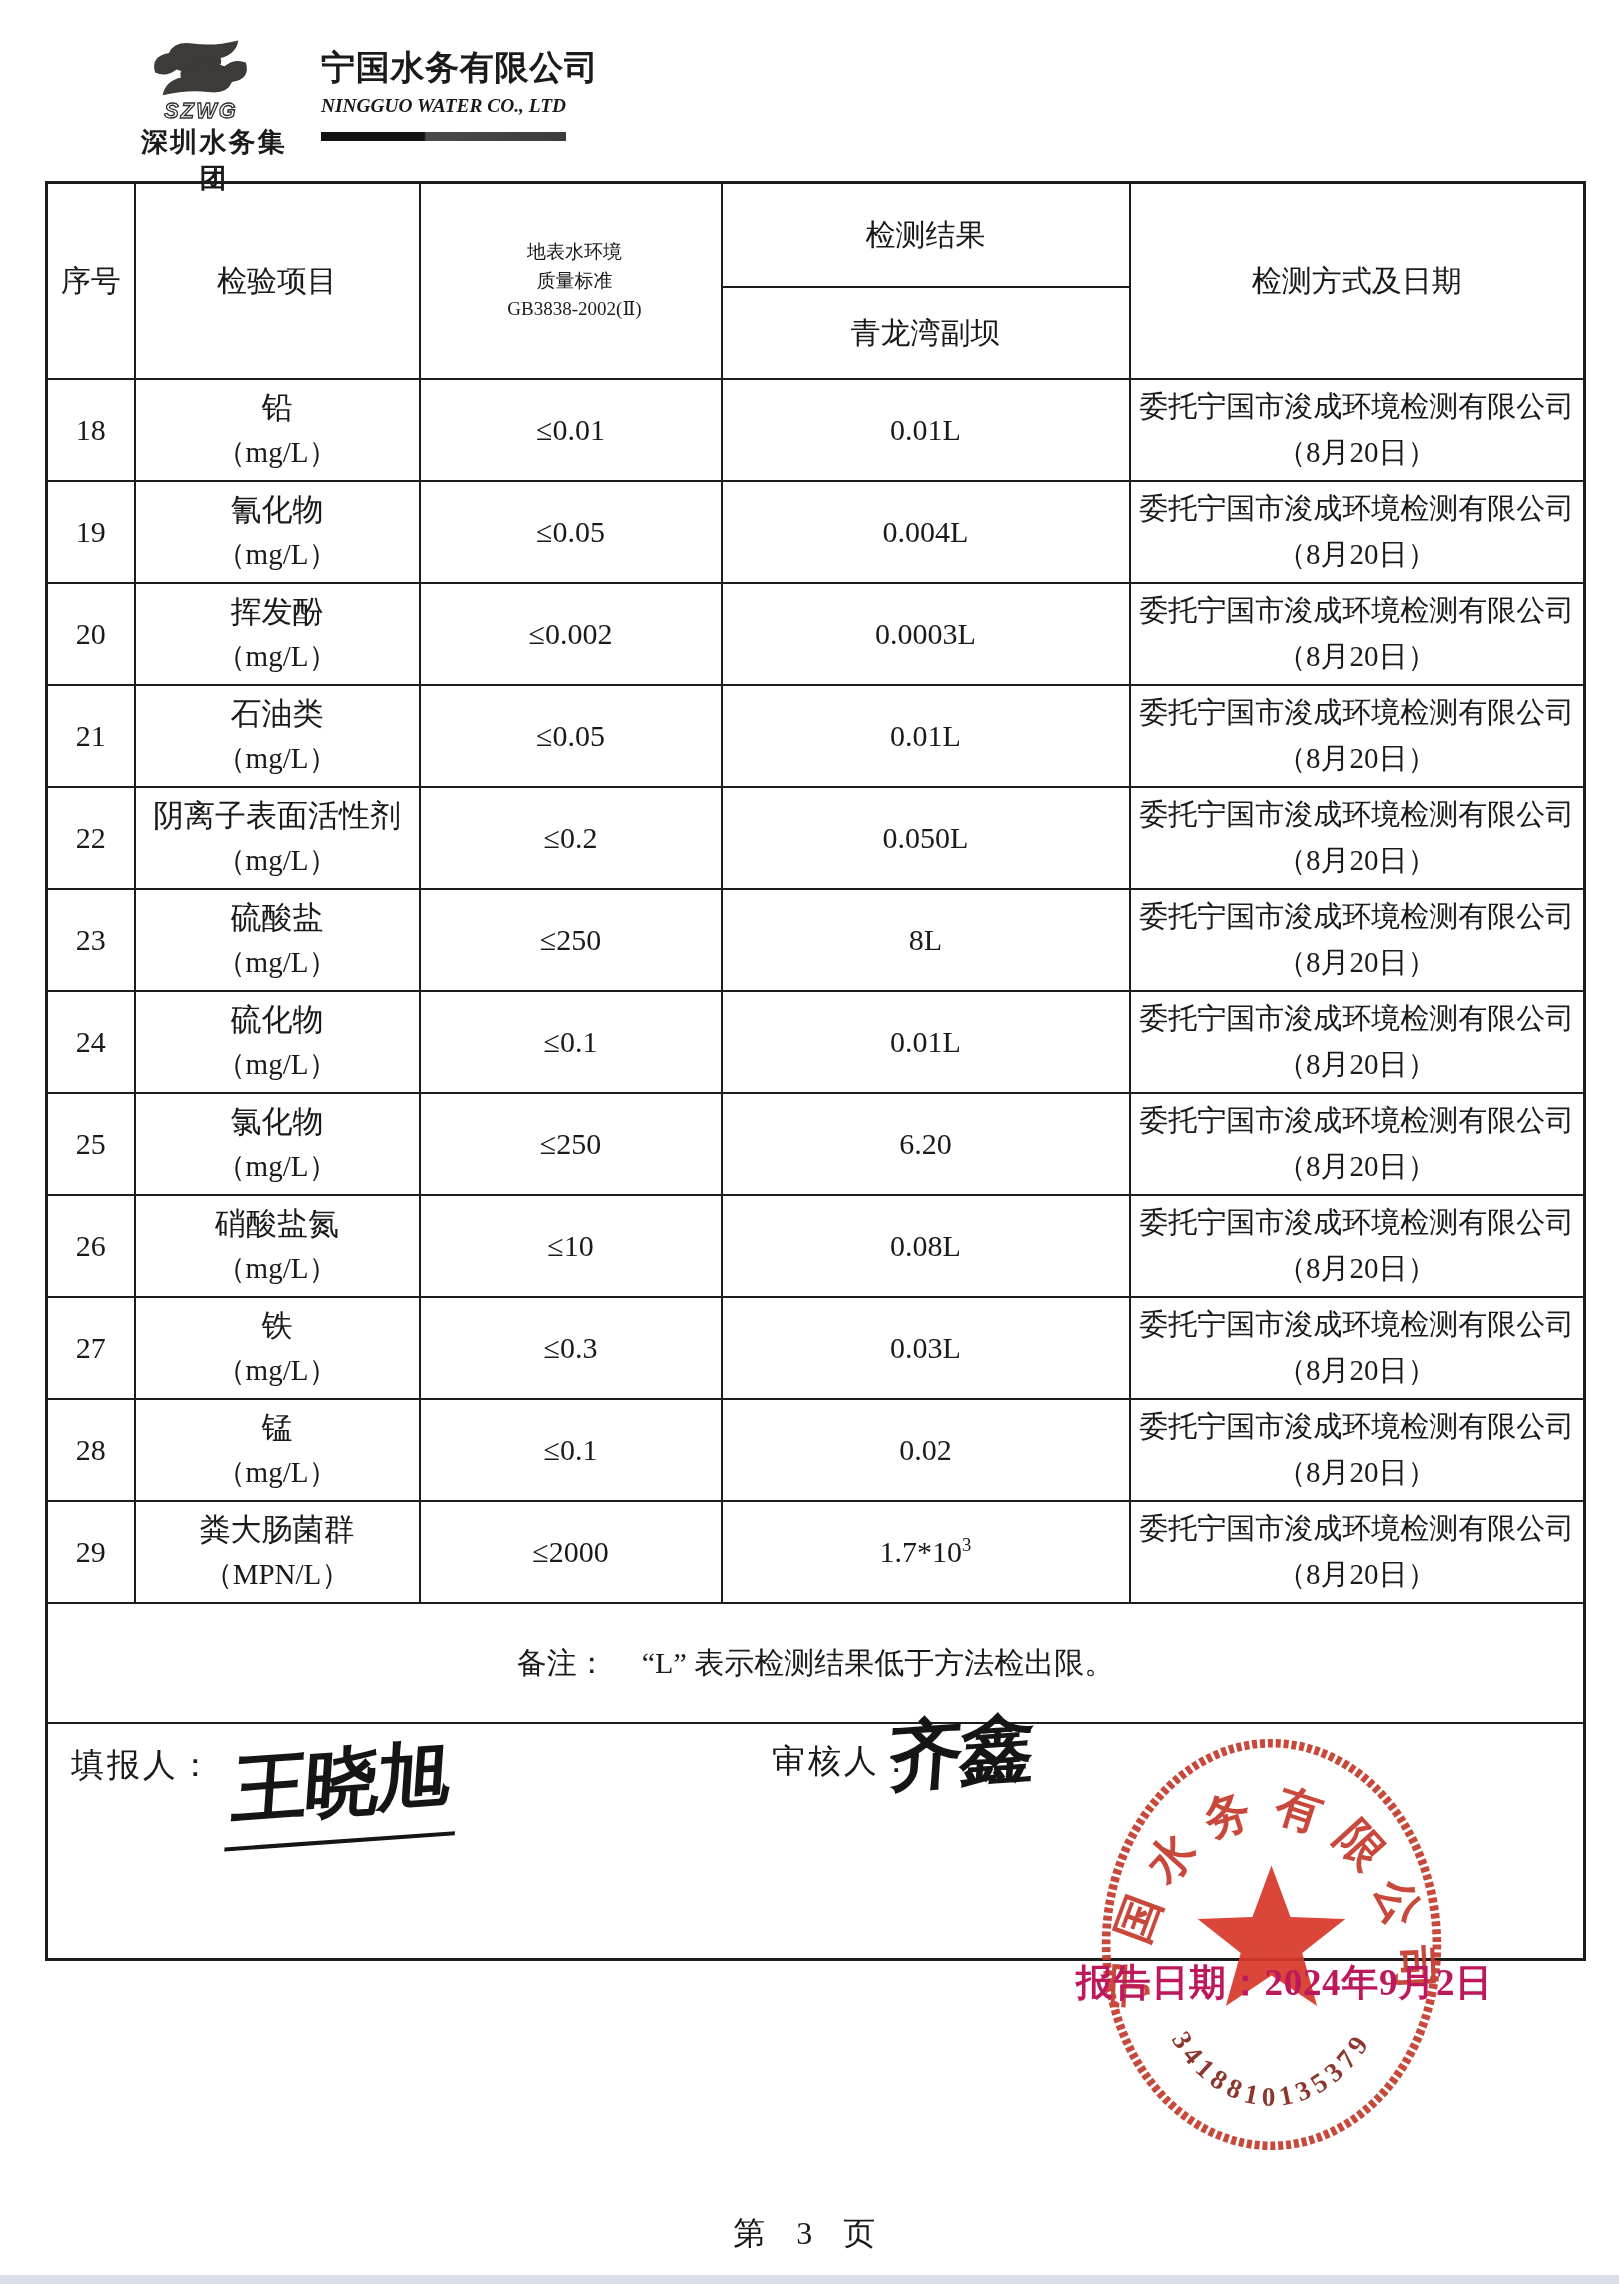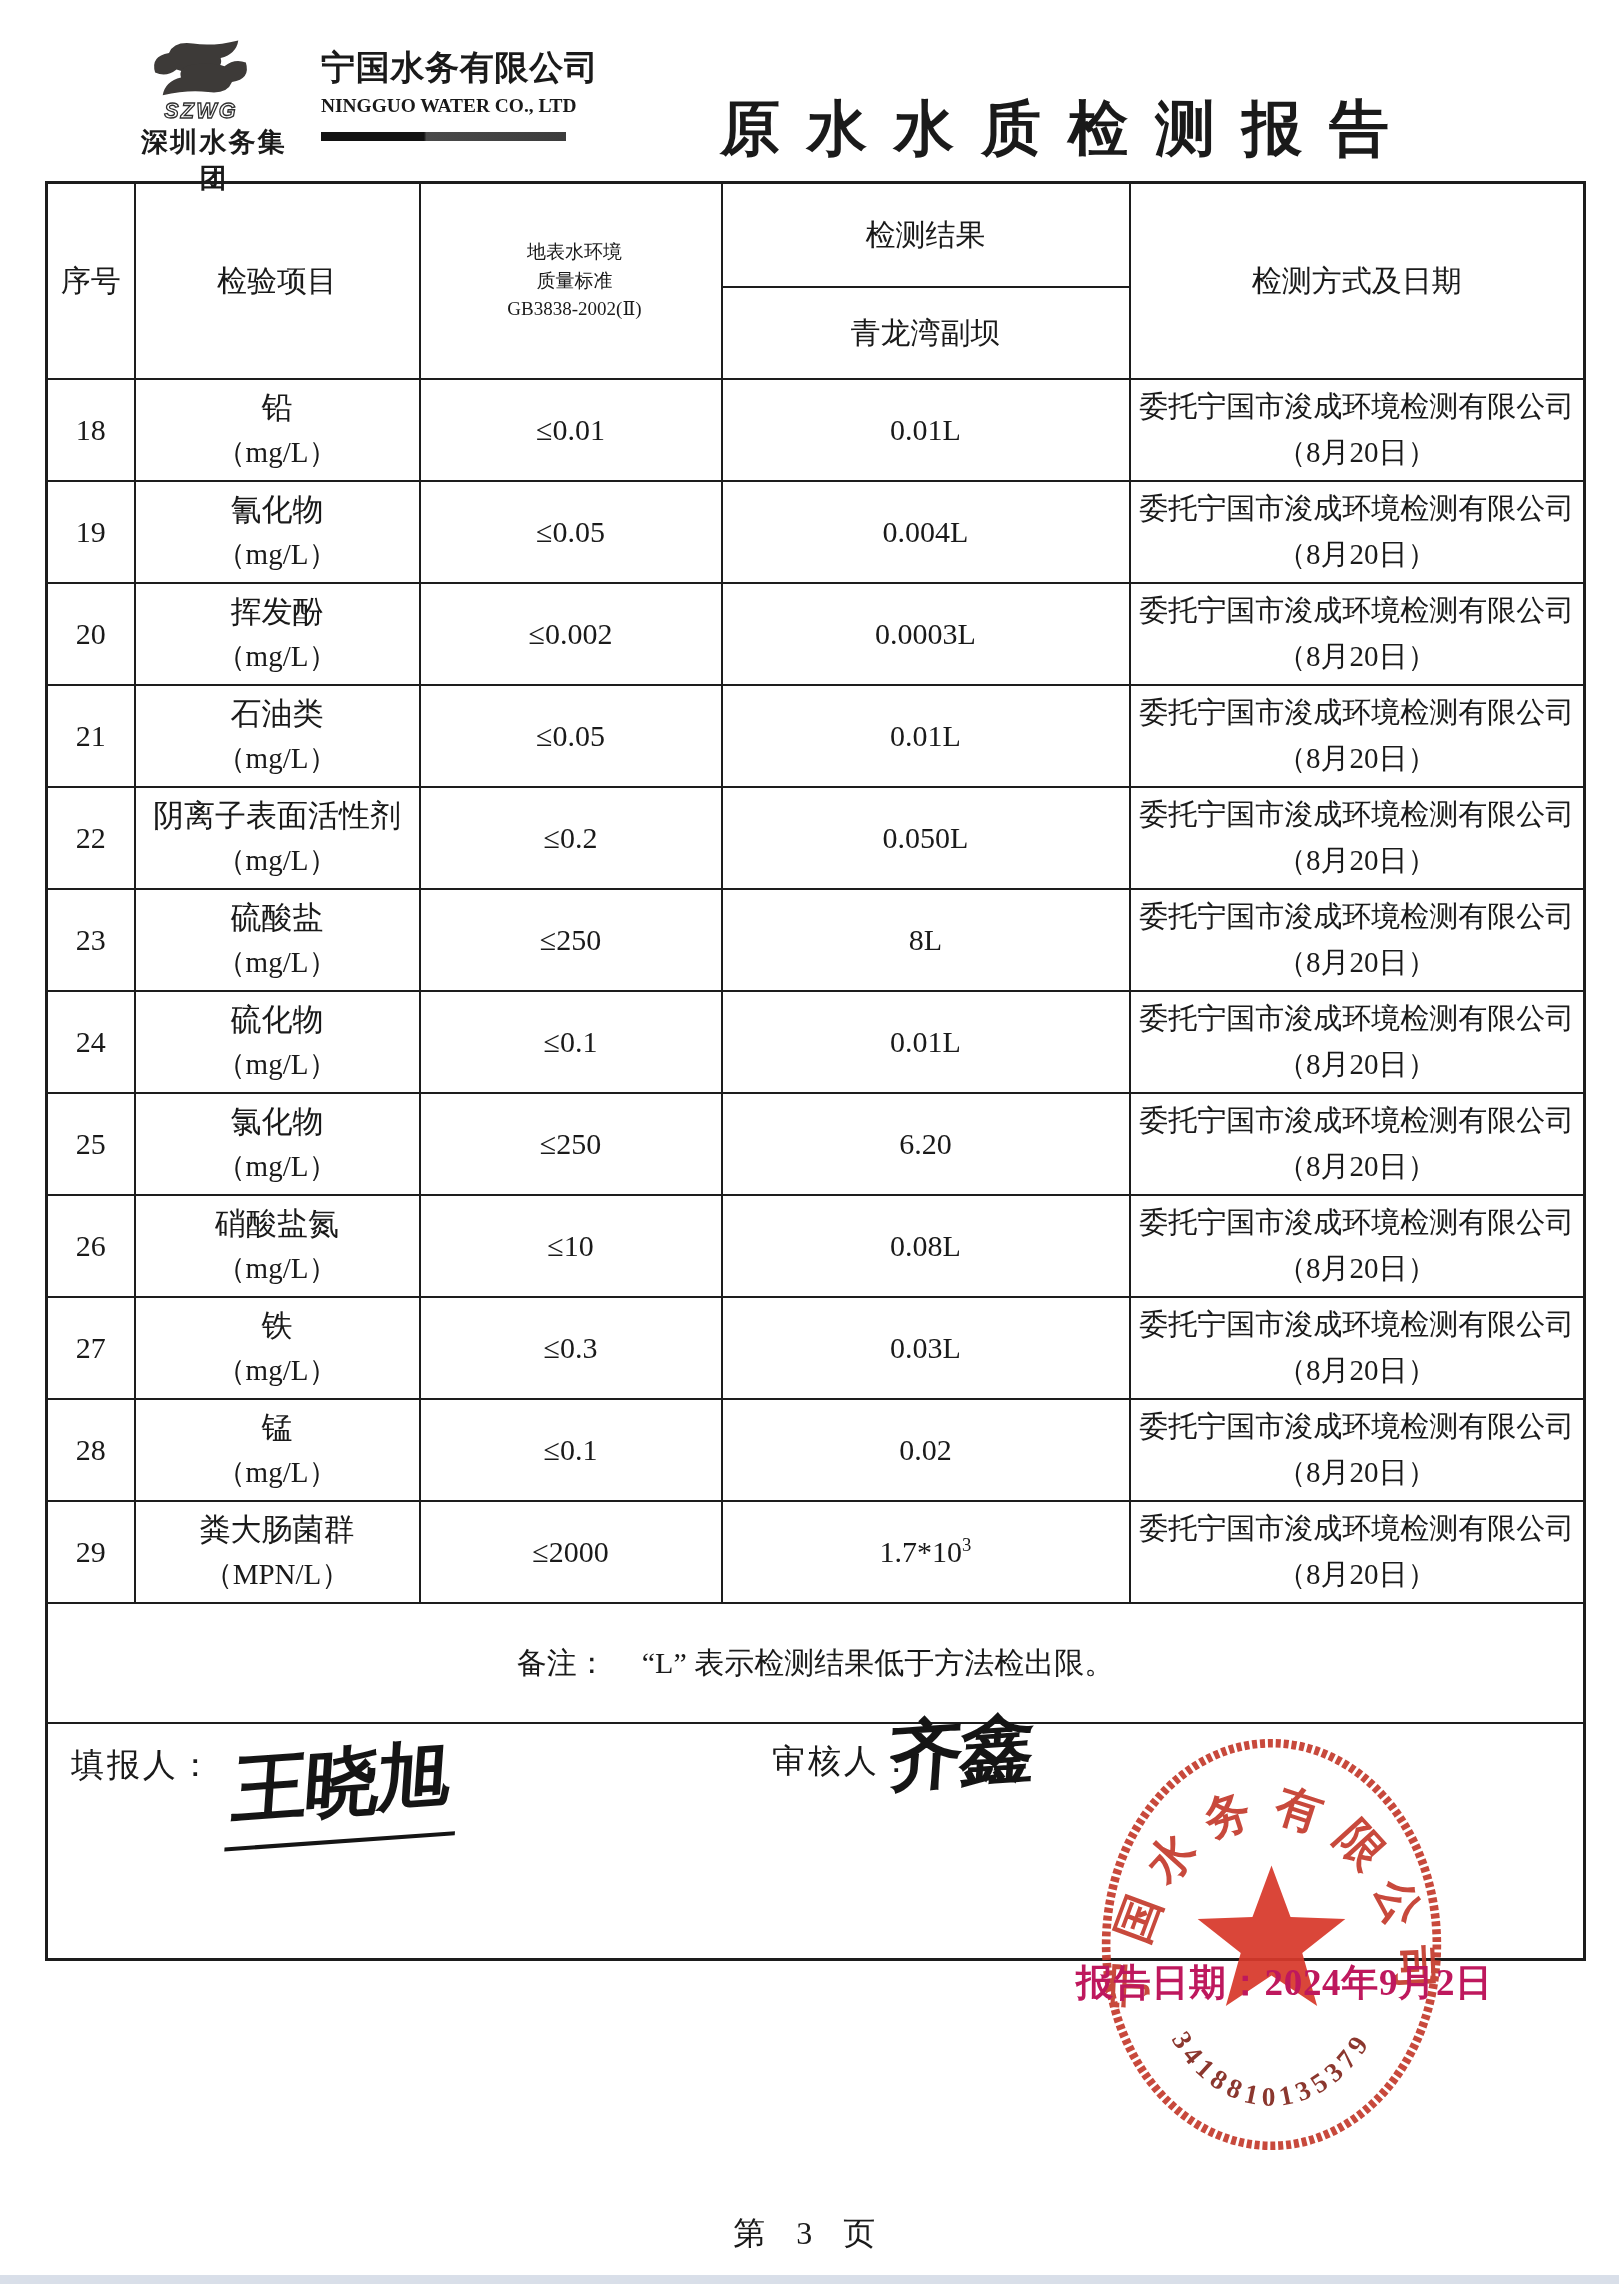--- a/index.html
+++ b/index.html
@@ -9,22 +9,22 @@
     font-family:"Liberation Serif","DejaVu Serif",serif;
     color:#1a1a1a;
   }
   
   .logo-mark { position:absolute; left:146px; top:36px; width:109px; height:63px; }
   .logo-szwg { position:absolute; left:147px; top:98px; width:108px; height:26px; }
   .logo-group { position:absolute; left:135px; top:124px; width:158px; text-align:center;
                 font-size:27px; font-weight:600; letter-spacing:2.2px; }
   .company-cn { position:absolute; left:321px; top:45px; width:248px; text-align:center;
                 font-size:34px; font-weight:700; letter-spacing:0.7px; white-space:nowrap; }
-  .company-en { position:absolute; left:321px; top:95px; width:248px; text-align:right;
-                font-size:19.4px; font-weight:700; letter-spacing:0px; white-space:nowrap; }
+  .company-en { position:absolute; left:321px; top:95px; width:248px; text-align:left;
+                font-size:19.4px; font-weight:700; letter-spacing:0px; white-space:nowrap;font-style:italic; }
   .company-bar { position:absolute; left:321px; top:132px; width:245px; height:9.3px;
                  background:linear-gradient(90deg,#121212 0%,#121212 42%,#4a4a4a 43%,#3c3c3c 100%); }
   .doc-title { position:absolute; left:669px; top:49px; width:798px; text-align:center;
                font-size:60px; font-weight:700; letter-spacing:27px; white-space:nowrap; }
   
   table.report { position:absolute; left:45px; top:181px; width:1538px;
                  border-collapse:collapse; table-layout:fixed;
                  border:3.6px solid #1d1d1d; }
   table.report th, table.report td {
     border:2.2px solid #1d1d1d; text-align:center; vertical-align:middle;
@@ -68,21 +68,20 @@
   </svg>
   <svg class="logo-szwg" viewBox="0 0 150 36">
     <text x="75" y="28" text-anchor="middle" font-family="Liberation Sans, sans-serif" font-size="30" font-style="italic" font-weight="bold" fill="#ffffff" stroke="#2f2f2f" stroke-width="1.8" letter-spacing="3">SZWG</text>
   </svg>
   <div class="logo-group">深圳水务集团</div>
 
   <div class="company-cn">宁国水务有限公司</div>
   <div class="company-en">NINGGUO WATER CO., LTD</div>
   <div class="company-bar"></div>
 
-  <h1 class="doc-title">原水水质检测报告</h1>
 
   <table class="report">
     <colgroup>
       <col style="width:88px">
         <col style="width:285px">
         <col style="width:302px">
       <col style="width:408px">
         <col style="width:455px">
     </colgroup>
     <tbody>

